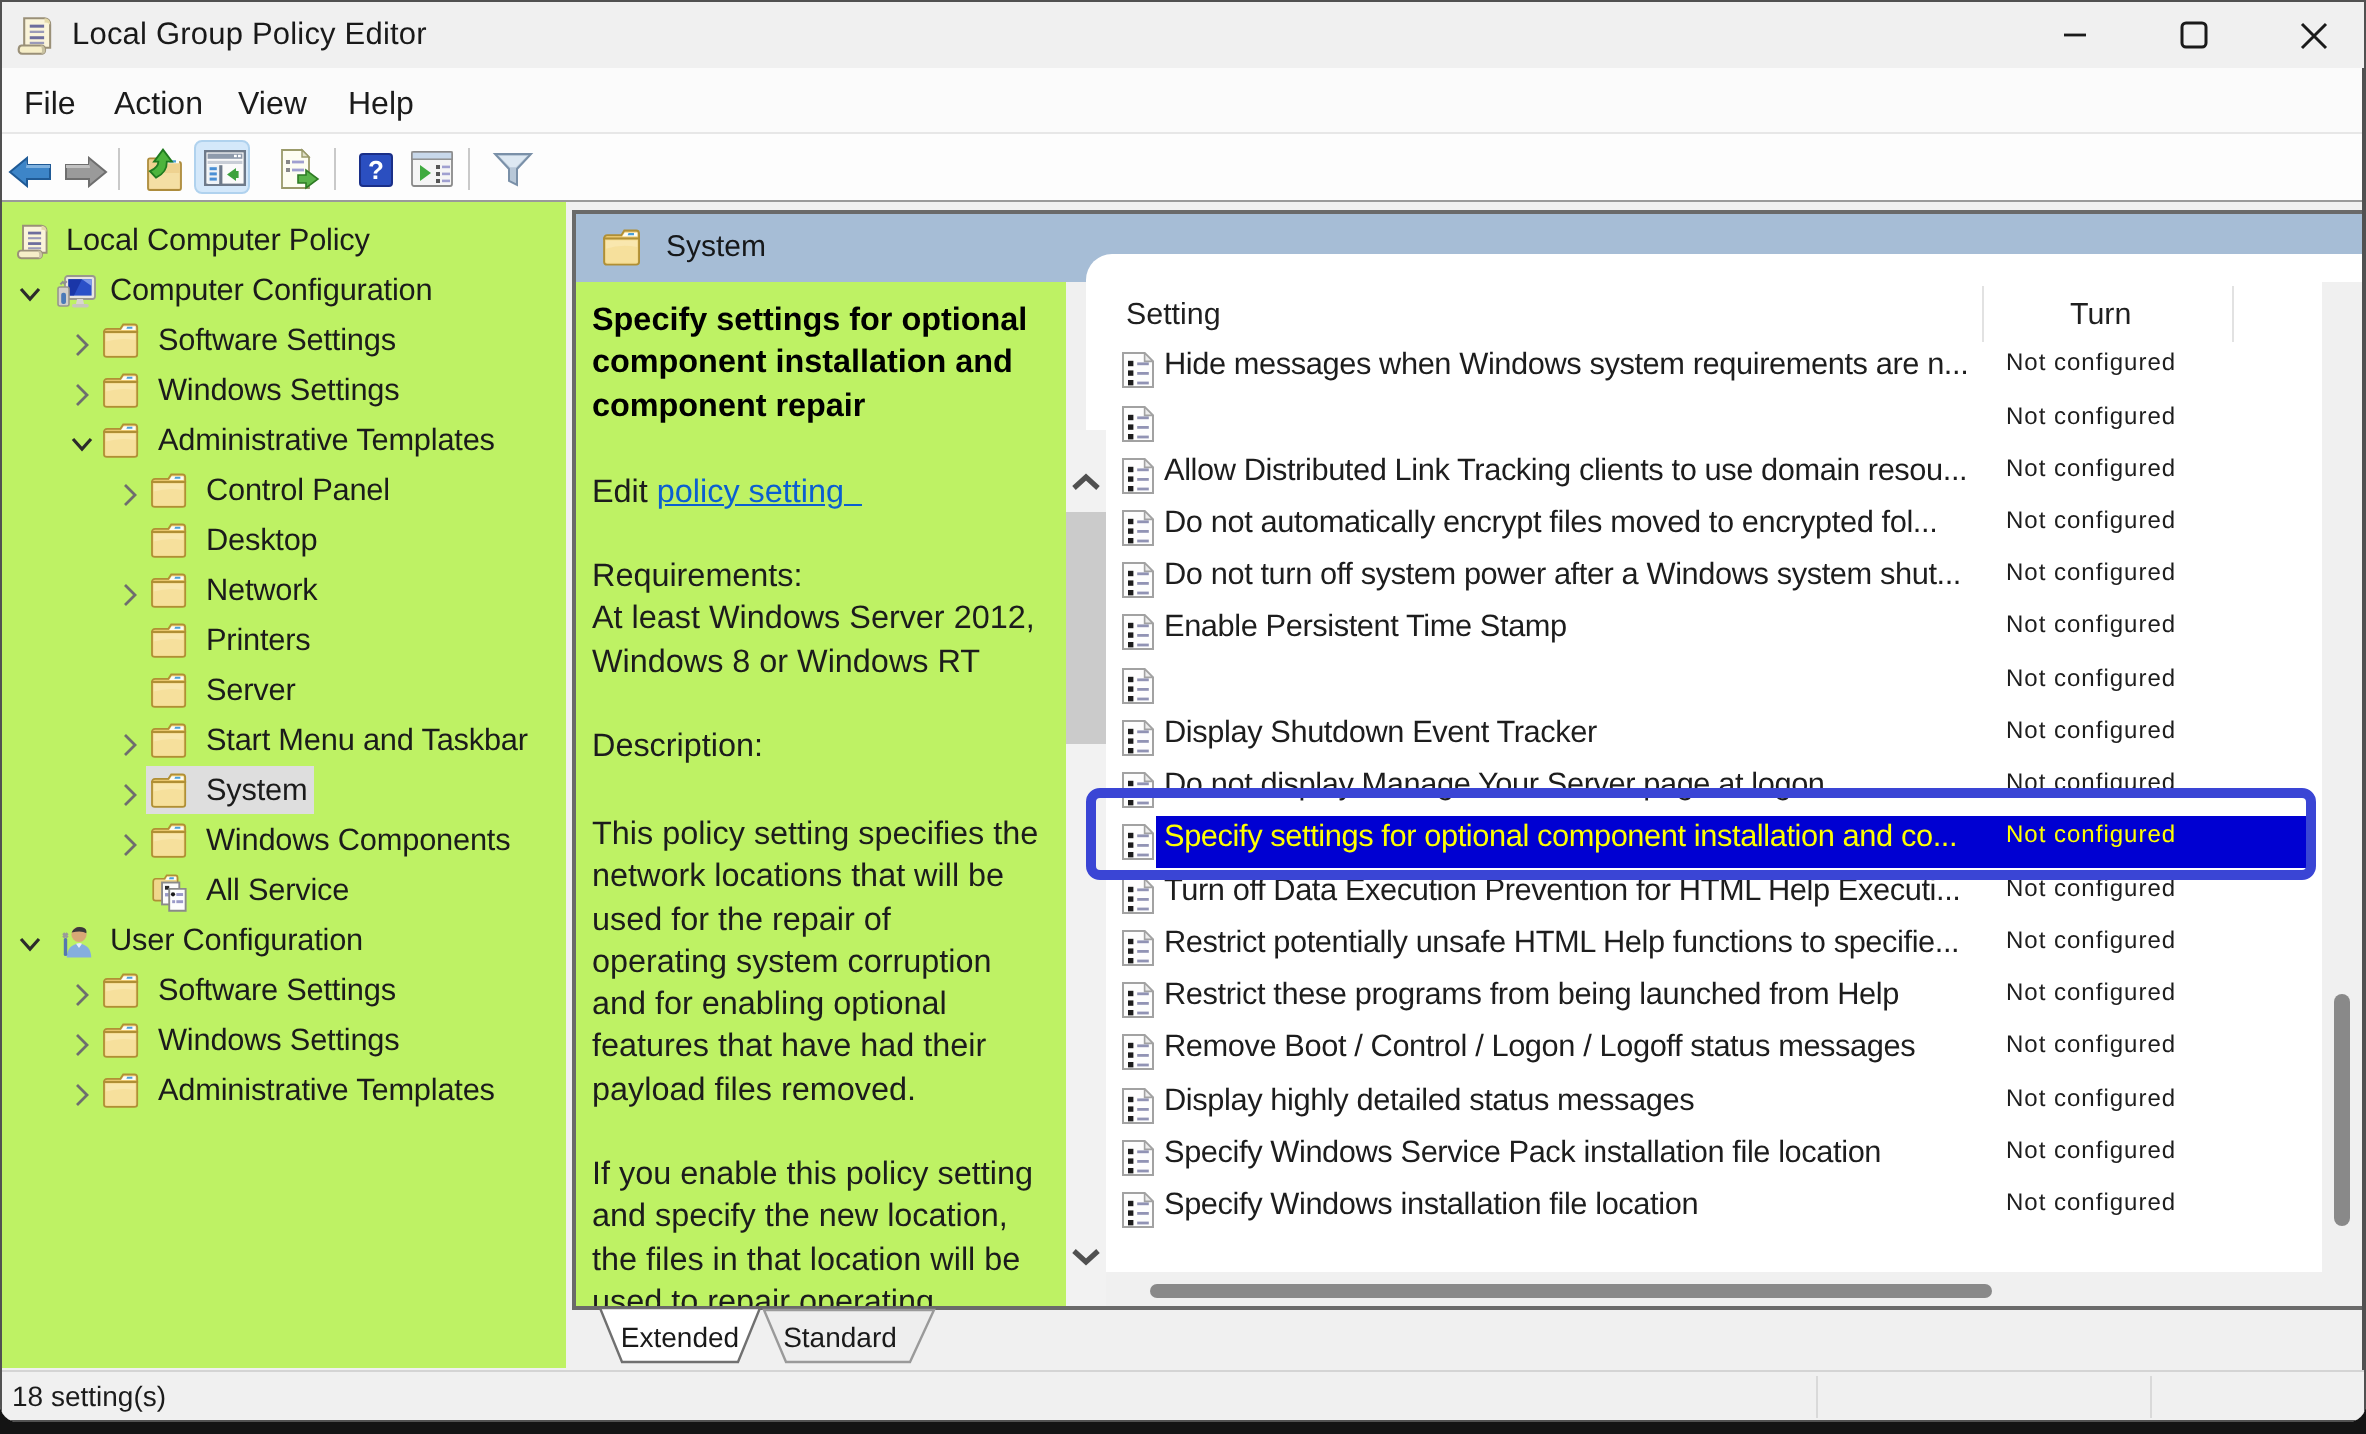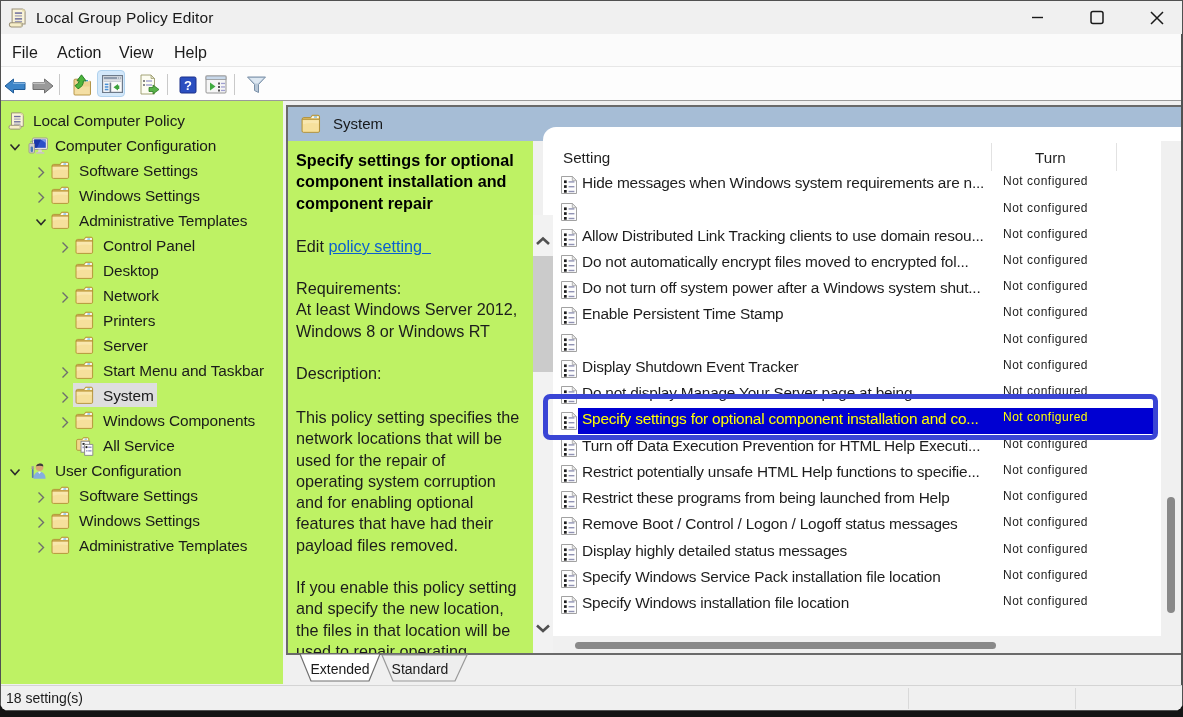--- a/index.html
+++ b/index.html
@@ -456,21 +456,21 @@
     <svg class="ic" width="16" height="18" viewBox="0 0 16 18">
         <use href="#pageicon"></use>
       </svg>
     <span class="t1" style="">Display Shutdown Event Tracker</span>
     <span class="t2" style="">Not configured</span>
   </div>
   <div class="lrow" style="top:382px">
     <svg class="ic" width="16" height="18" viewBox="0 0 16 18">
         <use href="#pageicon"></use>
       </svg>
-    <span class="t1" style="">Do not display Manage Your Server page at being</span>
+    <span class="t1" style="">Do not display Manage Your Server page at logon</span>
     <span class="t2" style="">Not configured</span>
   </div>
   <div class="lrow" style="top:408px">
     <svg class="ic" width="16" height="18" viewBox="0 0 16 18">
         <use href="#pageicon"></use>
       </svg>
     <span class="t1" style="color:#ffff00;text-align:right;">Specify settings for optional component installation and co...</span>
     <span class="t2" style="color:#ffff00;">Not configured</span>
   </div>
   <div class="lrow" style="top:435px">

